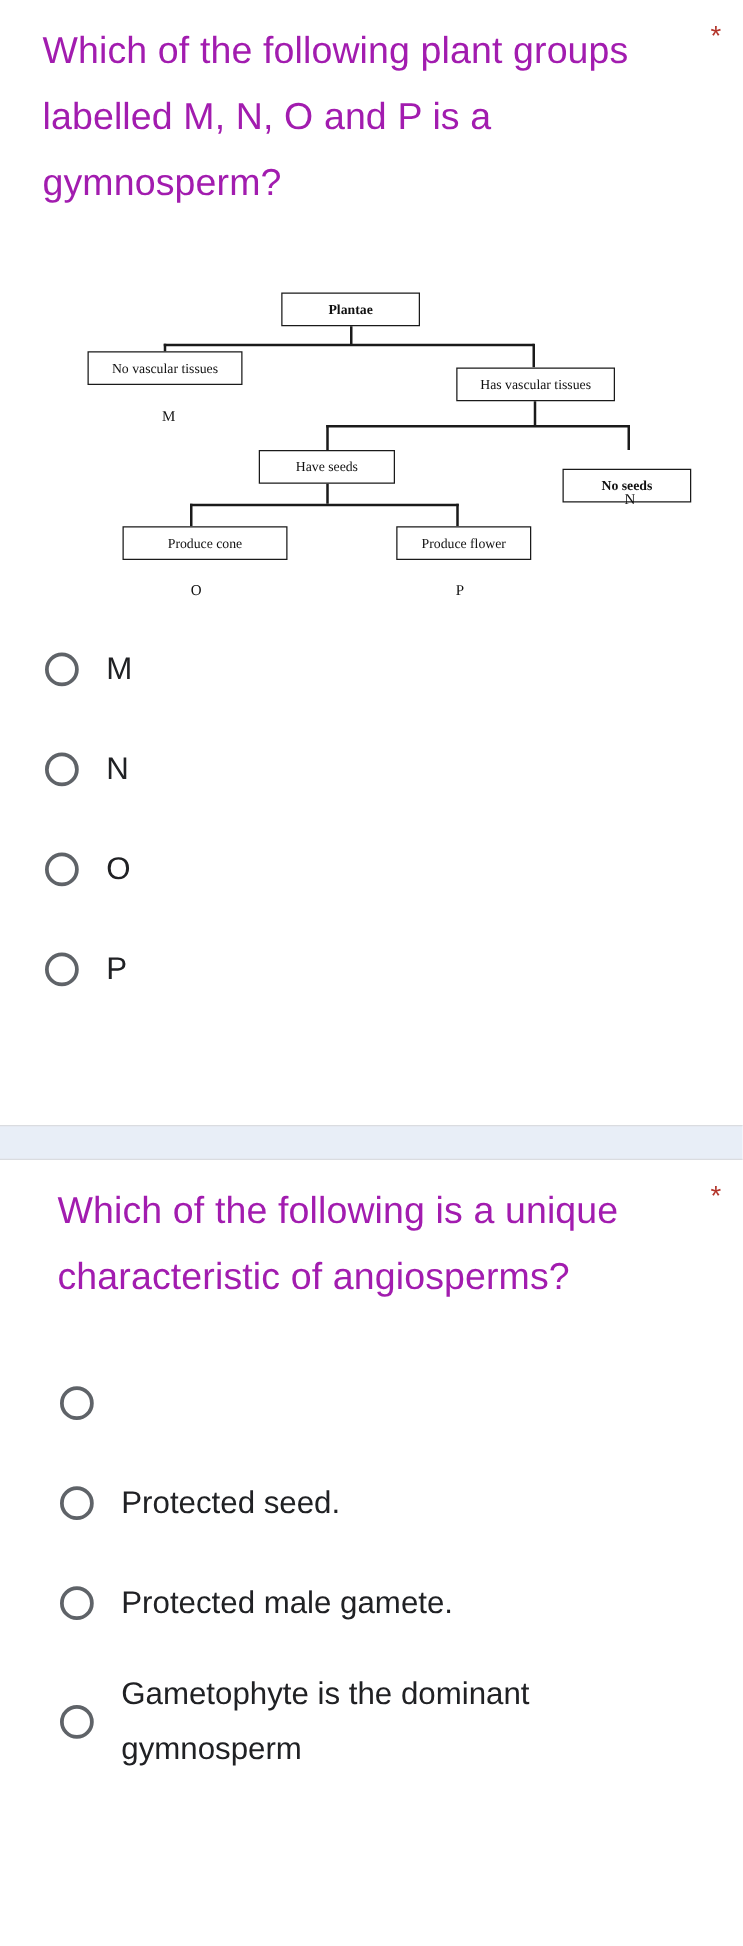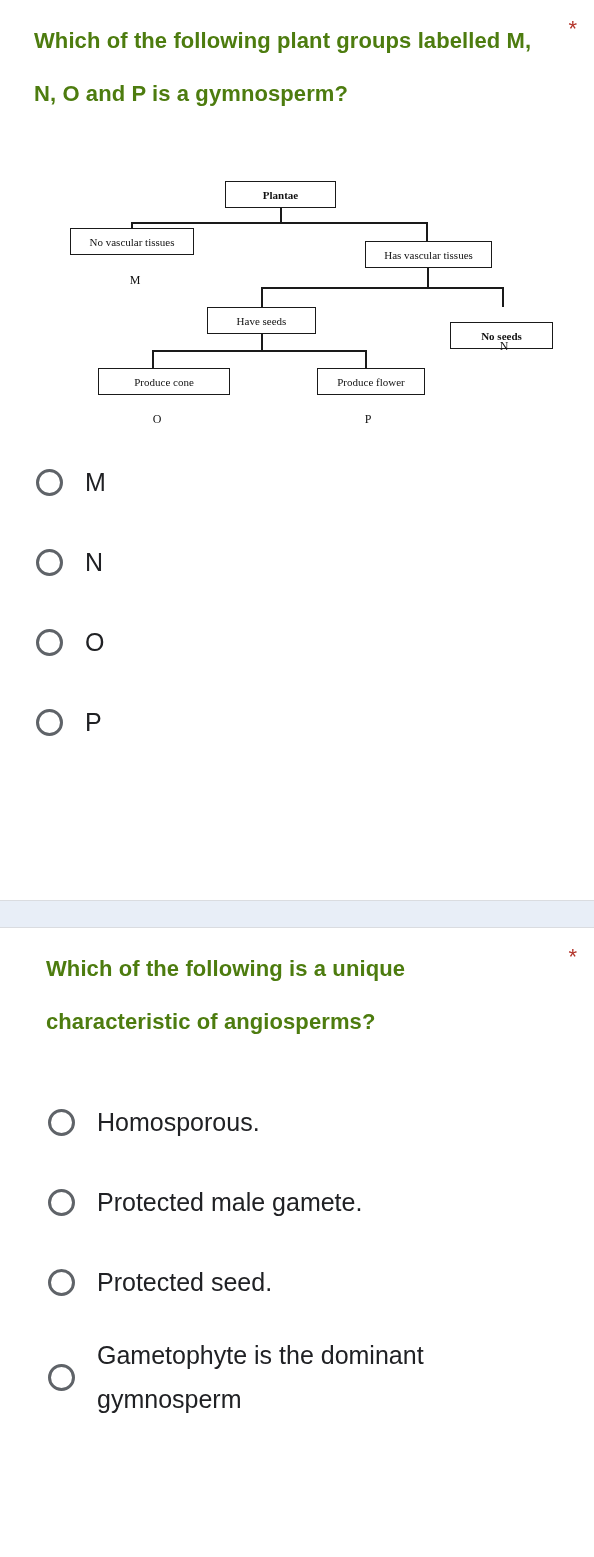--- a/index.html
+++ b/index.html
@@ -25,24 +25,24 @@
   }
   #question-1 { top: 0; }
   #question-2 { top: 928px; padding-left: 12px; }
 
   .question-title-row {
     position: relative;
     padding: 14px 34px 0 34px;
     box-sizing: border-box;
   }
   .question-title {
-    font-size: 22px;
+    font-size: 30px;
     line-height: 53px;
-    font-weight: 700;
-    color: #4d7c0f;
+    font-weight: 400;
+    color: #a21caf;
     letter-spacing: 0.1px;
     max-width: 500px;
     white-space: pre-line;
   }
   .required-asterisk {
     position: absolute;
     right: 17px;
     top: 18px;
     font-size: 22px;
     line-height: 22px;
@@ -214,28 +214,27 @@
 <div class="question-card" id="question-2">
 
   <div class="question-title-row">
     <div class="question-title">Which of the following is a unique characteristic of angiosperms?</div>
     <div class="required-asterisk">*</div>
   </div>
 
   <div class="options-list" style="margin-top:34px;">
     <div class="option-row">
       <span class="radio-circle"></span>
-      <span class="option-label">Homosporous.</span>
+    </div>
+    <div class="option-row">
+      <span class="radio-circle"></span>
+      <span class="option-label">Protected seed.</span>
     </div>
     <div class="option-row">
       <span class="radio-circle"></span>
       <span class="option-label">Protected male gamete.</span>
     </div>
-    <div class="option-row">
-      <span class="radio-circle"></span>
-      <span class="option-label">Protected seed.</span>
-    </div>
     <div class="option-row two-line">
       <span class="radio-circle"></span>
       <span class="option-label" style="max-width:440px;">Gametophyte is the dominant gymnosperm</span>
     </div>
   </div>
 </div>
 
 </body></html>

